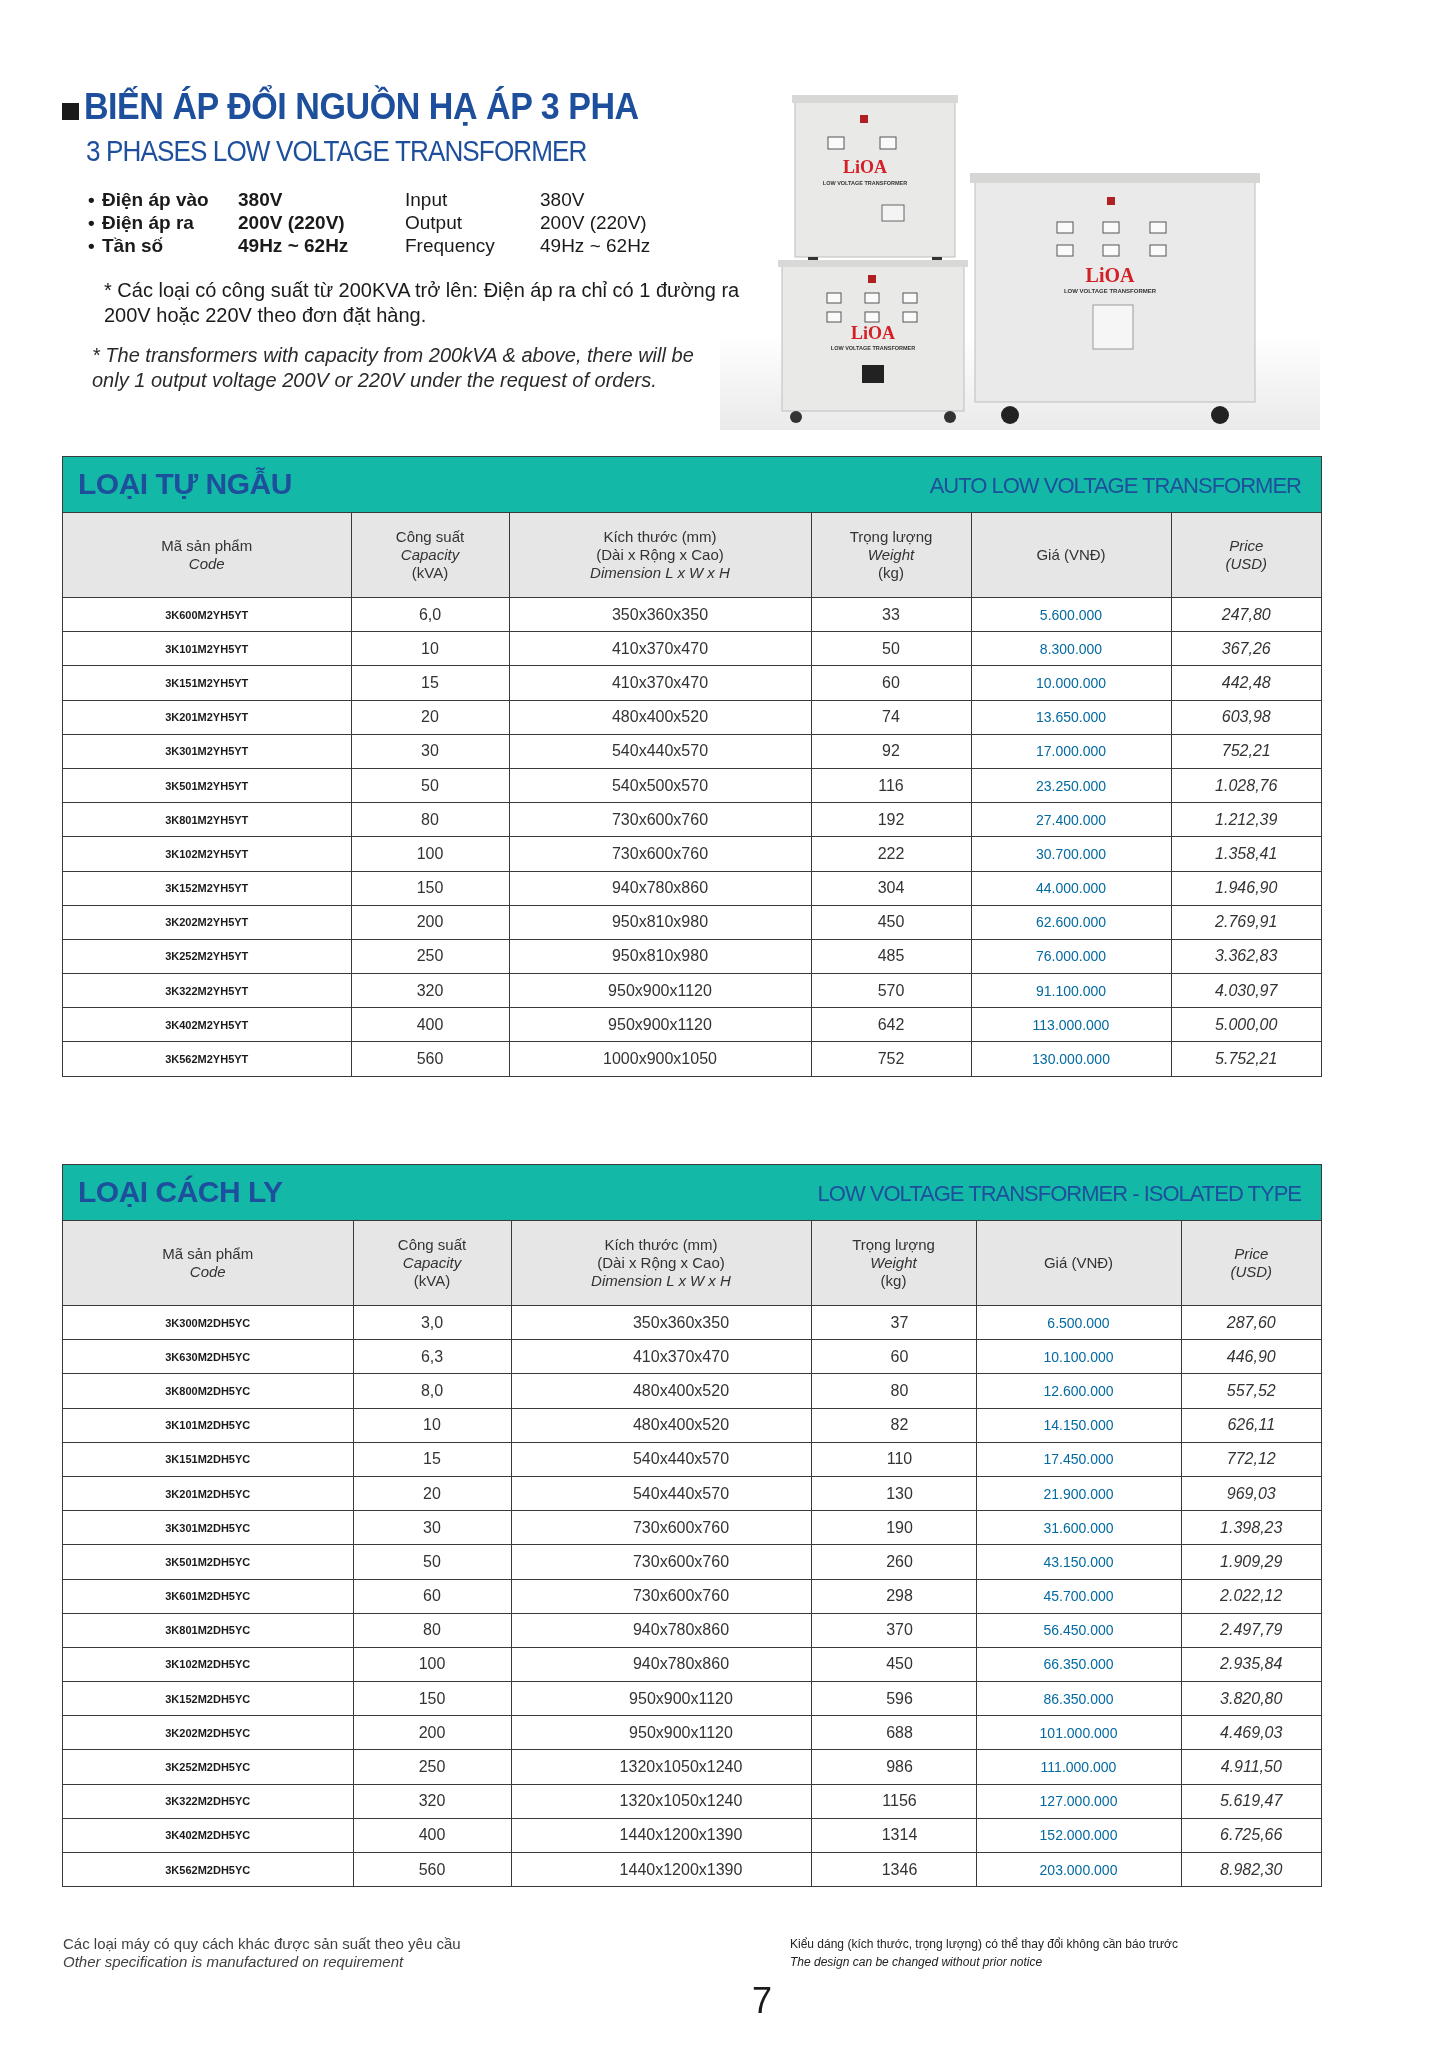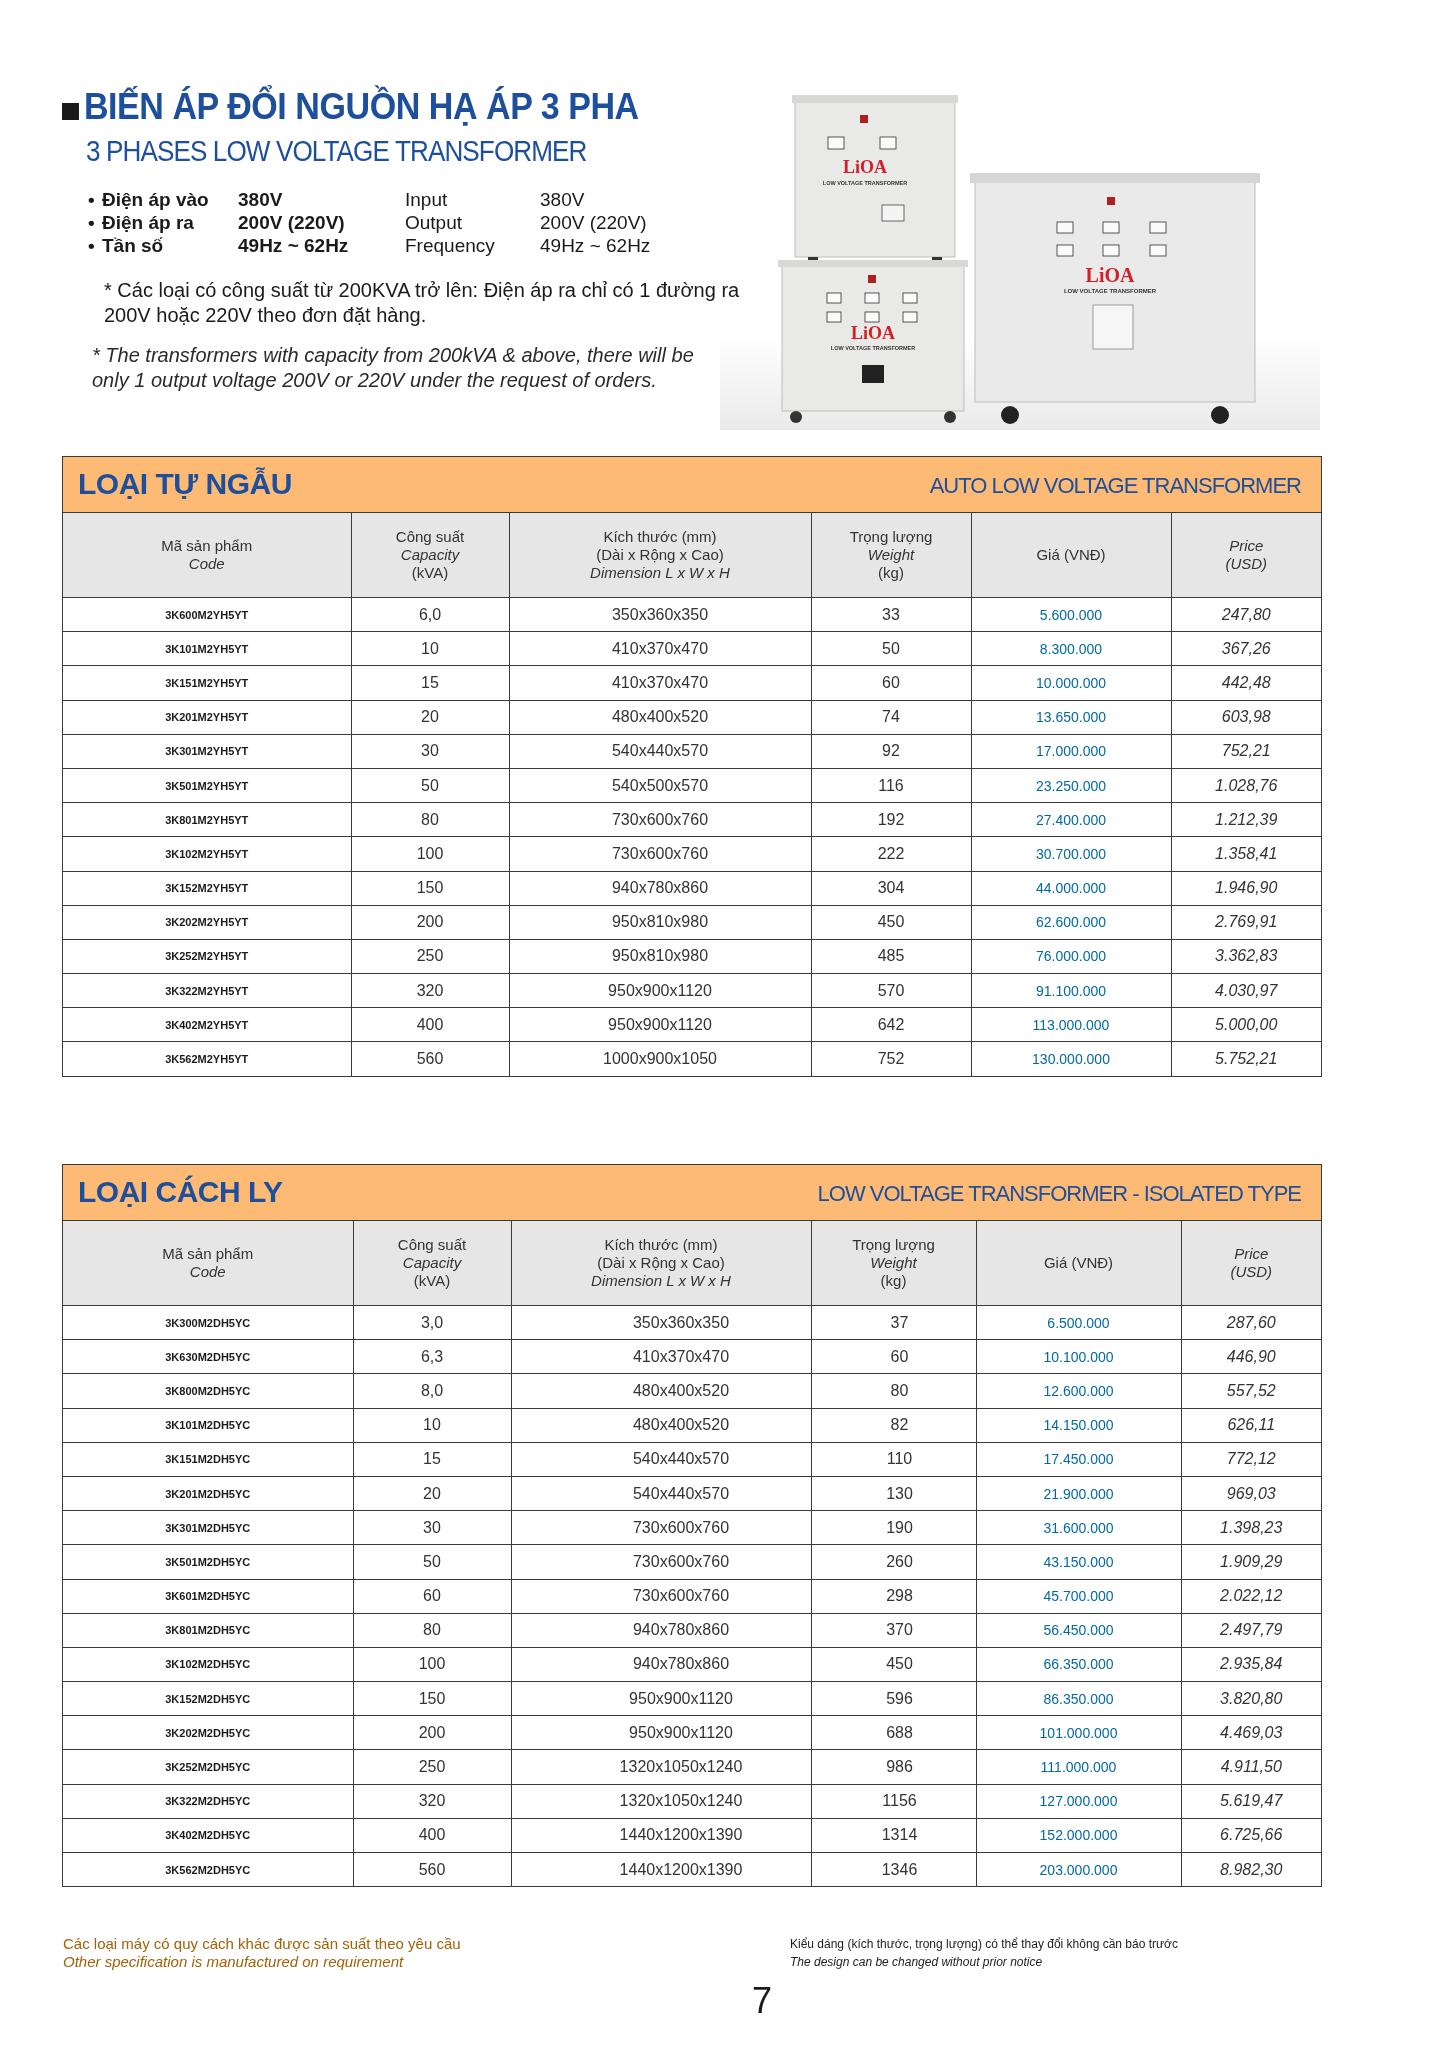--- a/index.html
+++ b/index.html
@@ -23,38 +23,38 @@
 
   
   .note-vi { left:104px; top:278px; width:640px; font-size:20px; font-weight:normal; line-height:25px; }
   .note-en { left:92px; top:343px; width:640px; font-size:20px; font-style:italic; line-height:25px; color:#2a2a2a; }
 
   
   .product { left:720px; top:85px; width:600px; height:345px;text-align:right; }
 
   
   .ptable { position:absolute; left:62px; width:1260px; border:1.5px solid #3a3a3a; box-sizing:border-box; }
-  .ptable-title { height:55px; background:#fdba74; border-bottom:1.5px solid #3a3a3a; position:relative; }
+  .ptable-title { height:55px; background:#14b8a6; border-bottom:1.5px solid #3a3a3a; position:relative; }
   .ptable-title .vi { position:absolute; left:15px; top:10px; font-size:30px; font-weight:bold; color:#1d4f9c; letter-spacing:-0.5px; white-space:nowrap; }
   .ptable-title .en { position:absolute; right:20px; top:16px; font-size:22px; color:#1d4f9c; letter-spacing:-1px; white-space:nowrap; }
   table { border-collapse:collapse; width:100%; table-layout:fixed; }
   th { background:#e6e6e7; font-weight:normal; font-size:15px; line-height:18px; color:#333; height:84px; border-right:1px solid #3a3a3a; border-bottom:1.5px solid #3a3a3a; text-align:center; vertical-align:middle; padding:0; }
   th:last-child { border-right:none; }
   th .it { font-style:italic; }
   td { height:33.2px; border-right:1px solid #3a3a3a; border-bottom:1.5px solid #3a3a3a; text-align:center; vertical-align:middle; padding:0; font-size:16px; color:#333; }
   tr:last-child td { border-bottom:none; }
   td:last-child { border-right:none; }
   td.code { font-weight:bold; color:#1a1a1a; font-size:11px; }
   td.vnd { font-weight:normal; color:#0369a1; font-size:14px; }
   td.usd { font-style:italic; }
   .t2 td.dim { text-align:center; padding-left:40px; }
   .t2 td.wt { padding-left:12px; }
 
   
-  .foot-left { left:63px; top:1935px; font-size:15px; line-height:18px; color:#a16207; }
+  .foot-left { left:63px; top:1935px; font-size:15px; line-height:18px; color:#404040; }
   .foot-right { left:790px; top:1935px; font-size:12px; line-height:18px; color:#222; }
   .foot-left .it, .foot-right .it { font-style:italic; }
   .page-number { left:752px; top:1980px; font-size:36px; color:#1a1a1a; }
 </style>
 </head>
 <body>
 
 <div class="abs title-bullet"></div>
 <div class="abs title">BIẾN ÁP ĐỔI NGUỒN HẠ ÁP 3 PHA</div>
 <div class="abs subtitle">3 PHASES LOW VOLTAGE TRANSFORMER</div>

